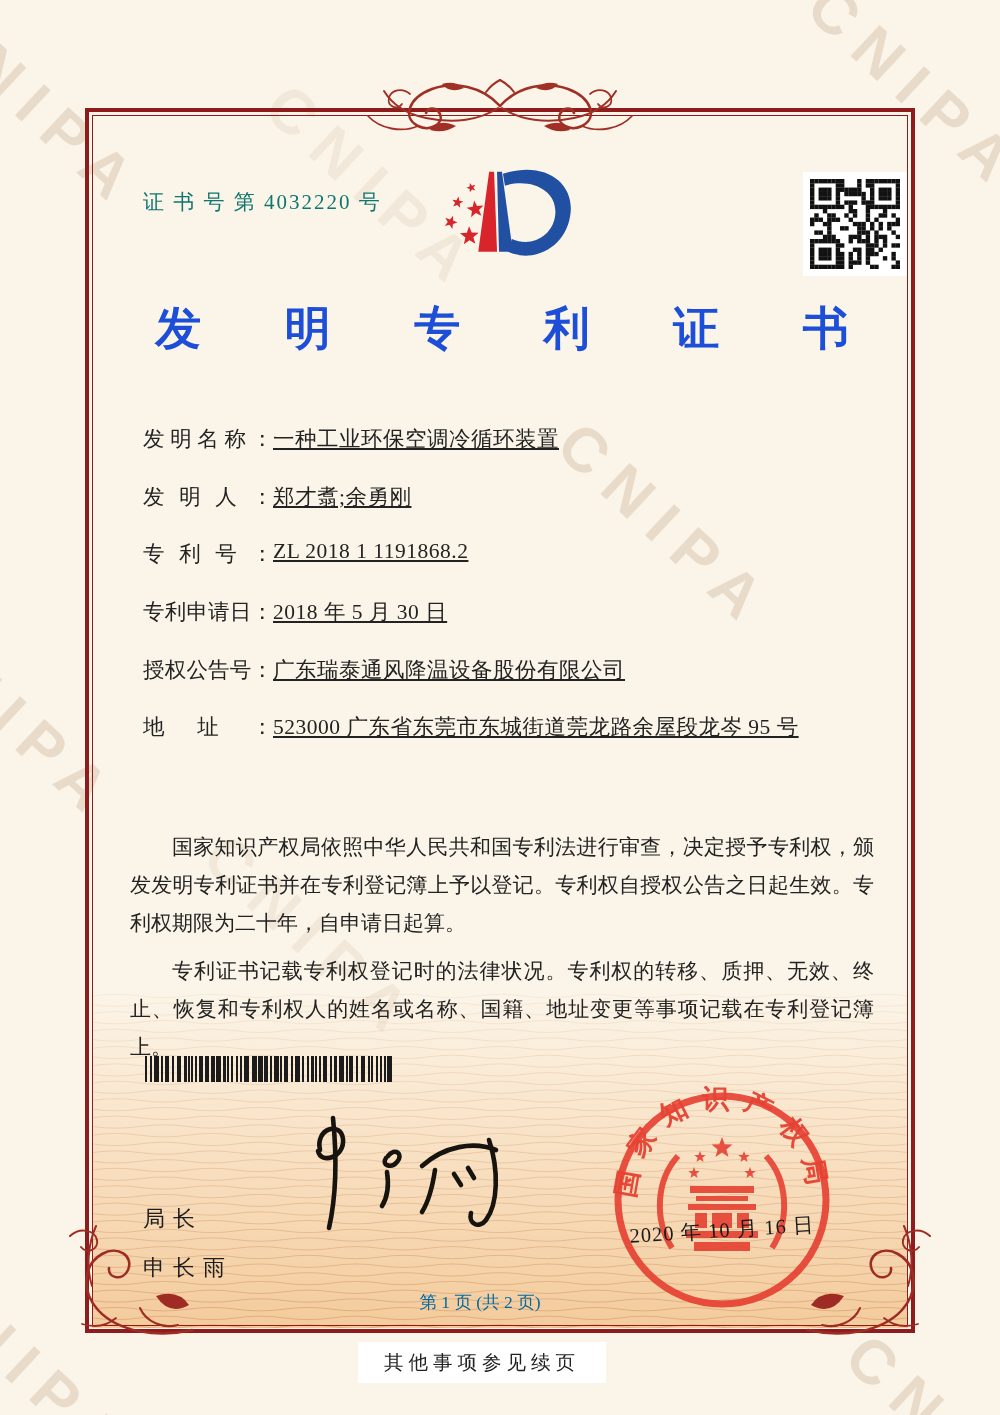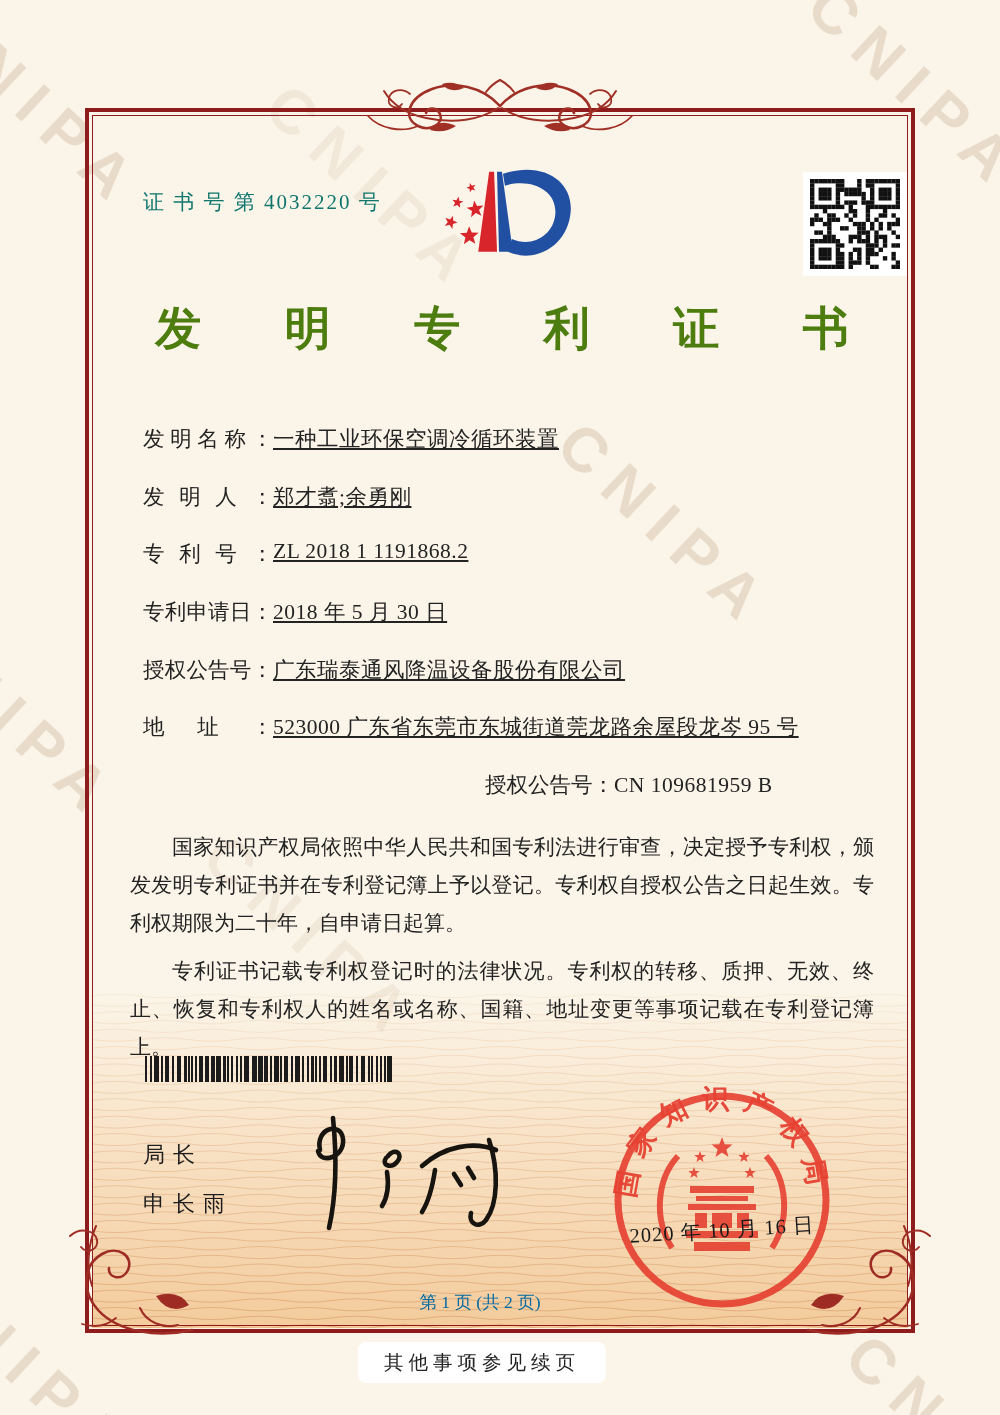--- a/index.html
+++ b/index.html
@@ -36,58 +36,57 @@
   
   .orn-top{position:absolute;left:348px;top:76px;width:304px;height:64px;}
   .orn-bl{position:absolute;left:60px;top:1222px;width:140px;height:120px;}
   .orn-br{position:absolute;left:800px;top:1222px;width:140px;height:120px;transform:scaleX(-1);}
   
   .cert-no{position:absolute;left:143px;top:188px;font-size:21px;letter-spacing:2px;color:#0f766e;}
   .logo{position:absolute;left:420px;top:158px;width:160px;height:158px;}
   .qr{position:absolute;left:803px;top:172px;width:104px;height:104px;background:#fff;padding:7px;box-sizing:border-box;}
   .title{
     position:absolute;left:85px;width:834px;top:298px;text-align:center;
-    font-size:46px;font-weight:bold;letter-spacing:36px;text-indent:36px;color:#4d7c0f;
+    font-size:46px;font-weight:bold;letter-spacing:36px;text-indent:36px;color:#1d4ed8;
   }
   
   .fields{position:absolute;left:143px;top:424px;width:740px;font-size:21.5px;color:#232323;text-decoration:underline;}
   .frow{height:57.7px;white-space:nowrap;}
   .flabel{
     display:inline-block;width:130px;text-align:justify;text-align-last:justify;
     vertical-align:top;
   }
   .fcolon::after{content:"：";}
   .fvalue{letter-spacing:0.5px;}
   .grant-row{position:relative;height:57.7px;white-space:nowrap;}
   .grant2{position:absolute;left:342px;top:0;}
   
   .body-text{
     position:absolute;left:120px;top:818px;width:764px;
     font-size:21px;line-height:38px;text-align:justify;color:#232323;
   }
   .body-text p{margin:10px;text-indent:2em;}
   
   .barcode{position:absolute;left:143px;top:1056px;width:258px;height:26px;}
-  .signer{position:absolute;left:143px;top:1140px;font-size:22px;letter-spacing:8px;color:#1e1e1e;font-family:Liberation Serif, serif;}
+  .signer{position:absolute;left:143px;top:1204px;font-size:22px;letter-spacing:8px;color:#1e1e1e;font-family:Liberation Serif, serif;}
   .signer div{margin-bottom:19px;}
   .sig{position:absolute;left:272px;top:1112px;width:250px;height:125px;}
   
   .seal{position:absolute;left:608px;top:1086px;width:228px;height:228px;opacity:0.95;}
   .seal-date{
     position:absolute;left:612px;top:1216px;width:220px;text-align:center;
     font-size:20.5px;color:#1a1a1a;letter-spacing:1px;transform:rotate(-3.5deg);
     white-space:nowrap;z-index:6;
   }
   
   .page-info{position:absolute;left:85px;width:790px;top:1290px;text-align:center;font-size:17.5px;color:#0369a1;}
   .note{
     position:absolute;left:482px;top:1342px;transform:translateX(-50%);
     background:#ffffff;padding:7px 26px;font-size:19.5px;letter-spacing:5px;color:#222;
     white-space:nowrap;
-    border-radius:8px;
   }
 </style>
 </head>
 <body>
 
 <div class="page">
 
   <div class="wm" style="left:-38px;top:-12px;">CNIPA</div>
   <div class="wm" style="left:842px;top:-30px;">CNIPA</div>
   <div class="wm faint" style="left:300px;top:70px;">CNIPA</div>
@@ -443,23 +442,20 @@
     <div class="frow">
       <span class="flabel fcolon">专利申请日</span><span class="fvalue">2018 年 5 月 30 日</span>
     </div>
     <div class="frow">
       <span class="flabel fcolon">授权公告号</span><span class="fvalue">广东瑞泰通风降温设备股份有限公司</span>
     </div>
     <div class="frow">
       <span class="flabel fcolon">地址</span><span class="fvalue">523000 广东省东莞市东城街道莞龙路余屋段龙岑 95 号</span>
     </div>
     <div class="grant-row">
-      <span class="grant2">
-        <span class="fcolon">授权公告号</span><span class="fvalue">CN 109681959 B</span>
-      </span>
     </div>
   </div>
 
   <div class="body-text">
     <p>国家知识产权局依照中华人民共和国专利法进行审查，决定授予专利权，颁发发明专利证书并在专利登记簿上予以登记。专利权自授权公告之日起生效。专利权期限为二十年，自申请日起算。</p>
     <p>专利证书记载专利权登记时的法律状况。专利权的转移、质押、无效、终止、恢复和专利权人的姓名或名称、国籍、地址变更等事项记载在专利登记簿上。</p>
   </div>
 
   <svg class="barcode" id="barcode-svg" viewBox="0 0 258 26">
       <rect x="2" y="0" width="2" height="26" fill="#1b1b1b"></rect>

